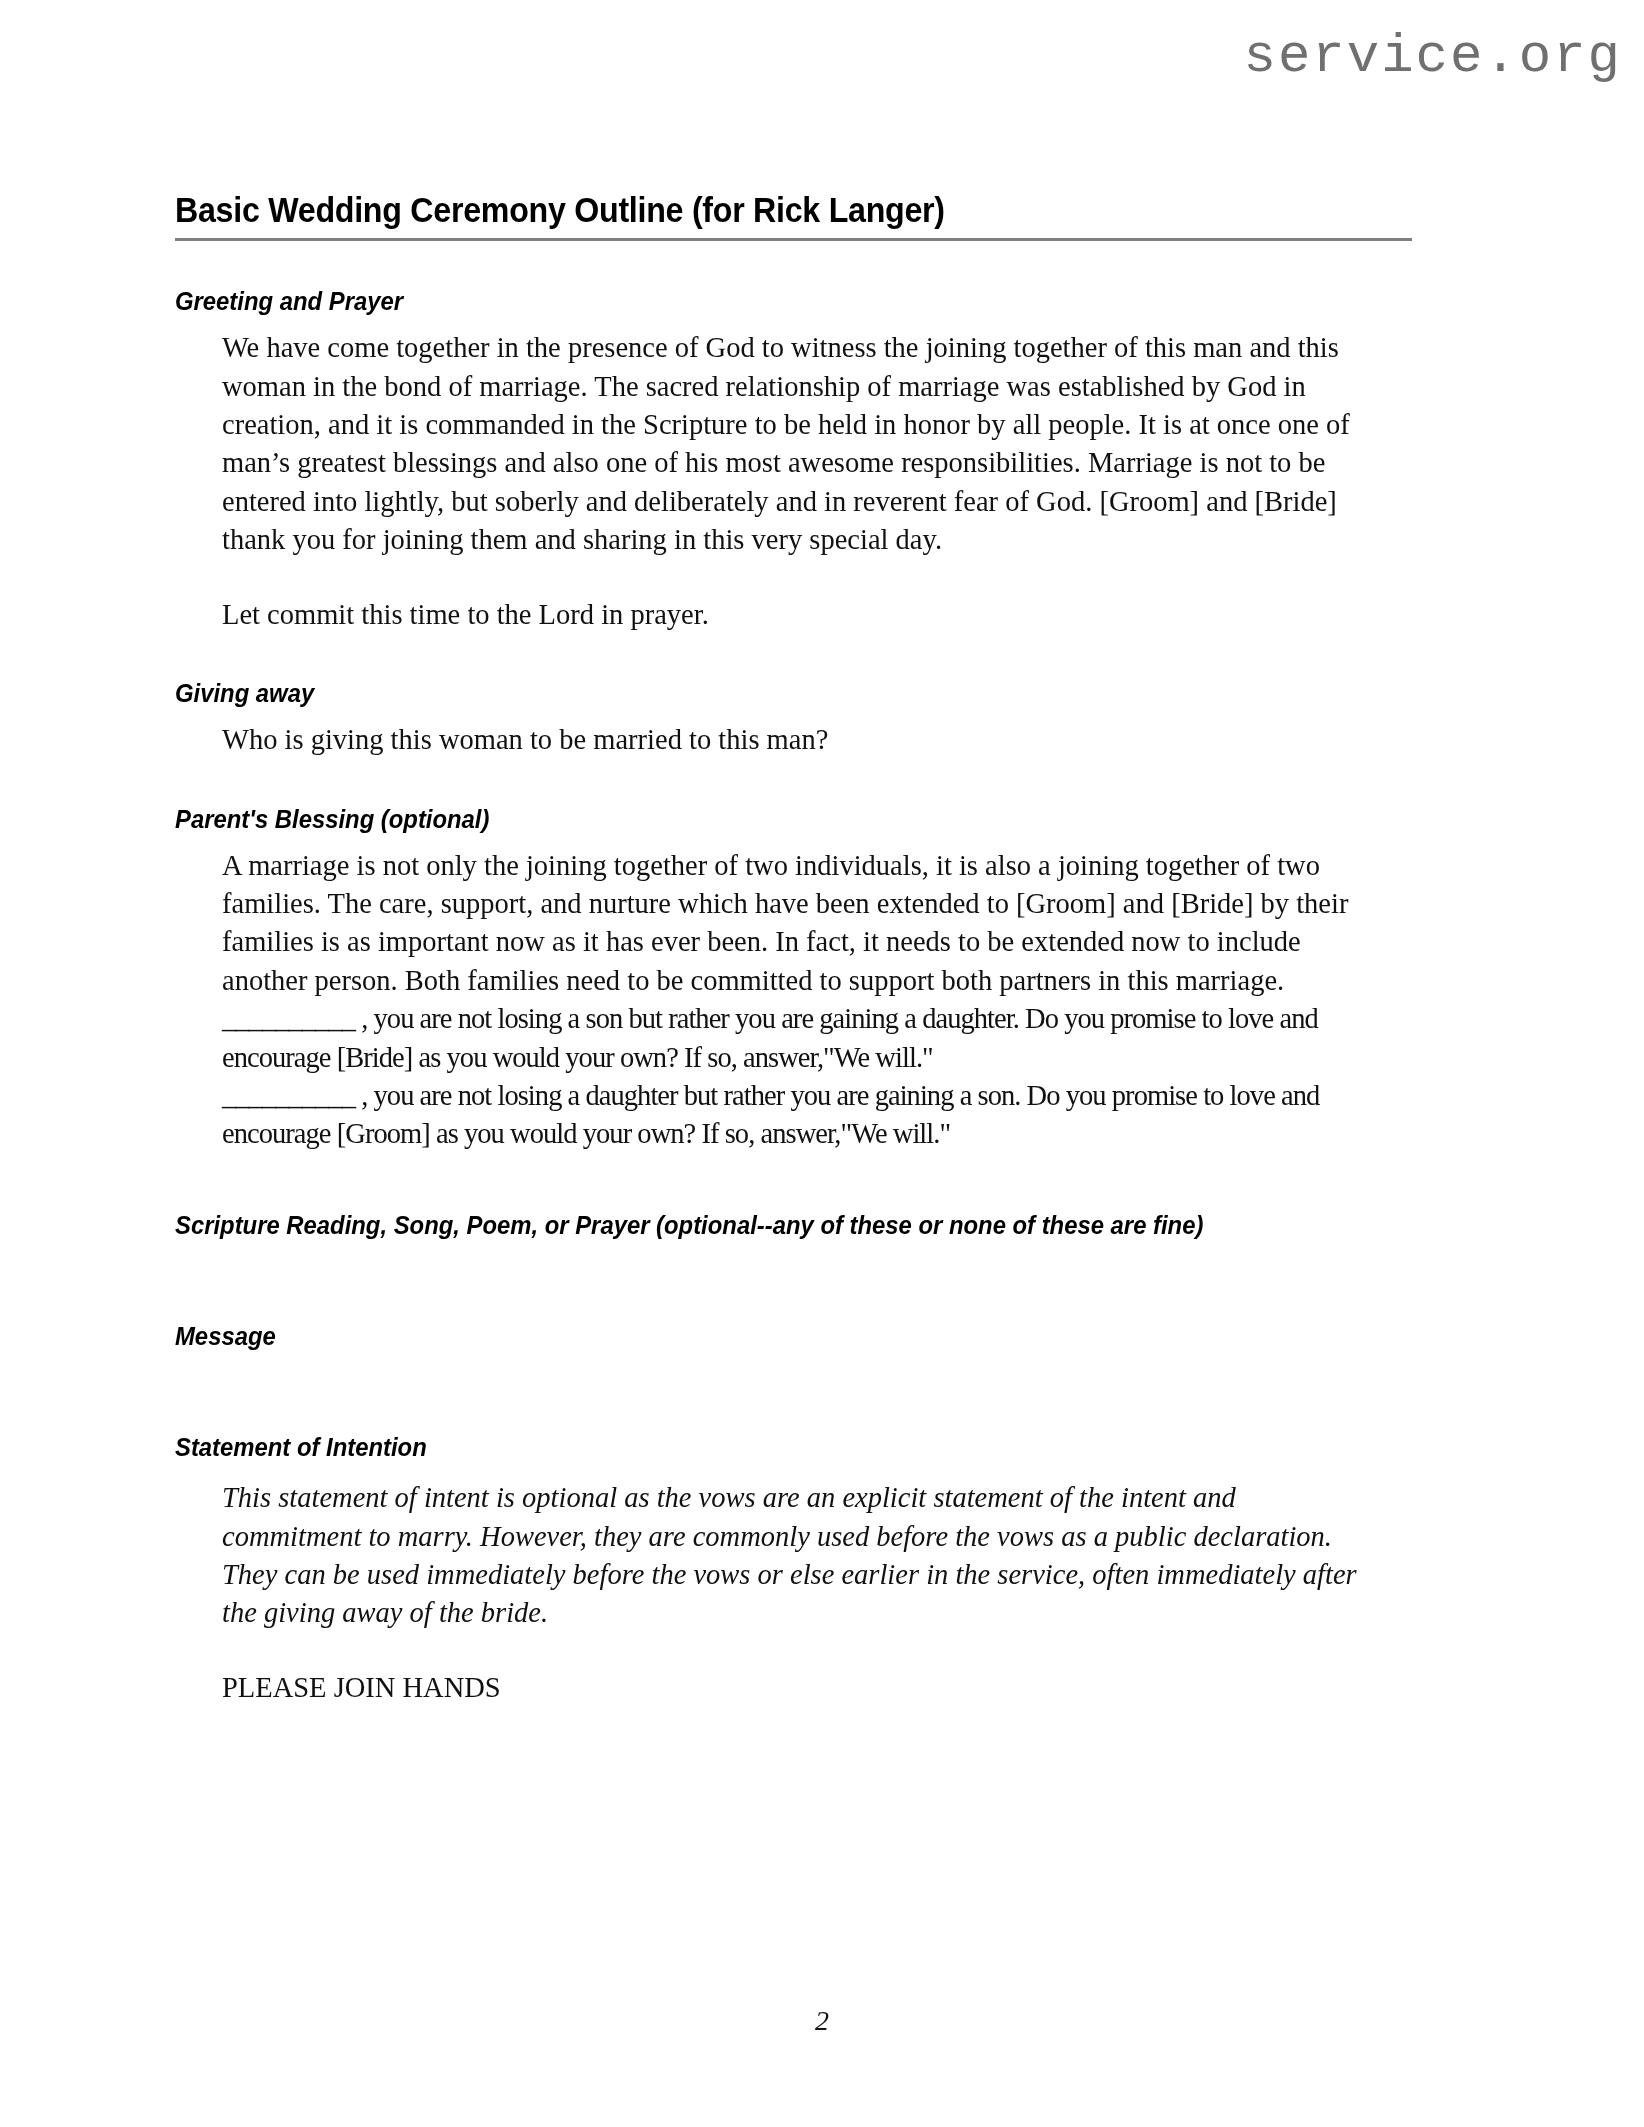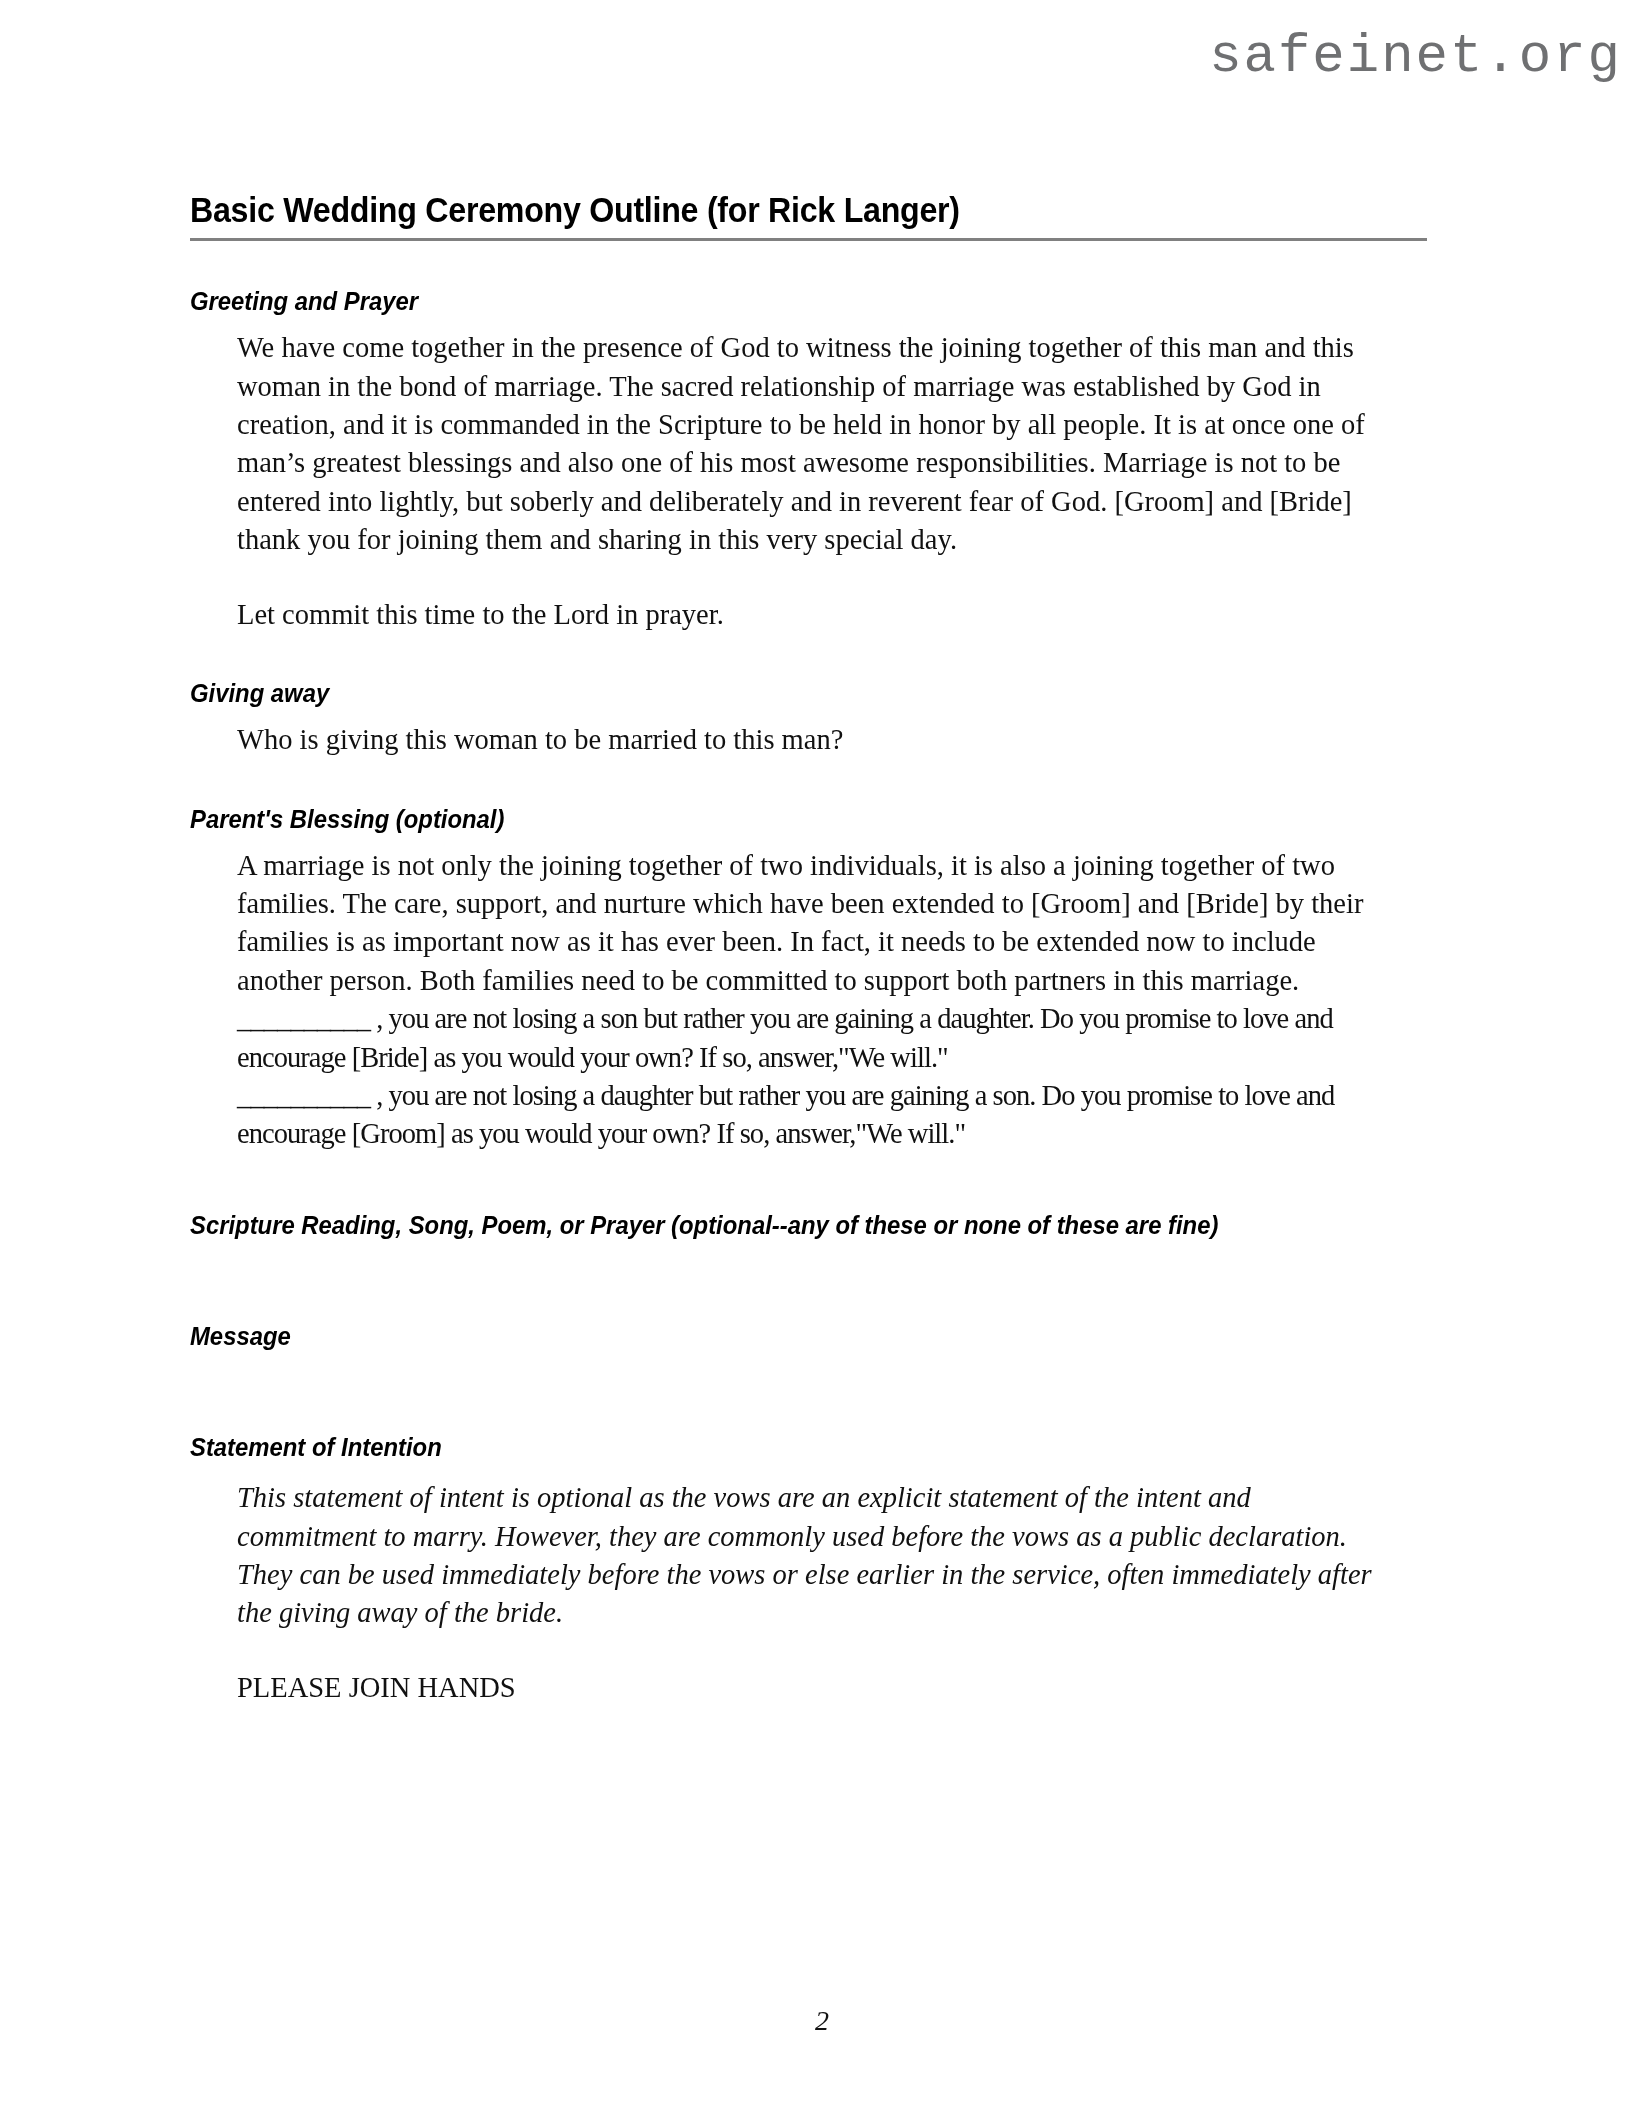--- a/index.html
+++ b/index.html
@@ -25,21 +25,21 @@
     font-size: 54px;
     letter-spacing: 2px;
     color: #6f7072;
     white-space: nowrap;
     line-height: 1;
   }
 
   
   .doc {
     position: absolute;
-    left: 190px;
+    left: 175px;
     top: 190px;
     width: 1240px;
   }
 
   
   .doc-title {
     font-family: "Liberation Sans", sans-serif;
     font-weight: bold;
     font-size: 35px;
     letter-spacing: -0.3px;
@@ -100,21 +100,21 @@
     font-style: italic;
     font-size: 28px;
     color: #111;
   }
 </style>
 </head>
 <body>
 
 <div class="page">
 
-  <div class="watermark">safeinet.org</div>
+  <div class="watermark">service.org</div>
 
   <div class="doc">
 
     <div class="doc-title">Basic Wedding Ceremony Outline (for Rick Langer)</div>
     <div class="title-rule"></div>
 
     <div class="sp-44"></div>
 
     <div class="section-head">Greeting and Prayer</div>
     <div class="sp-10"></div>

